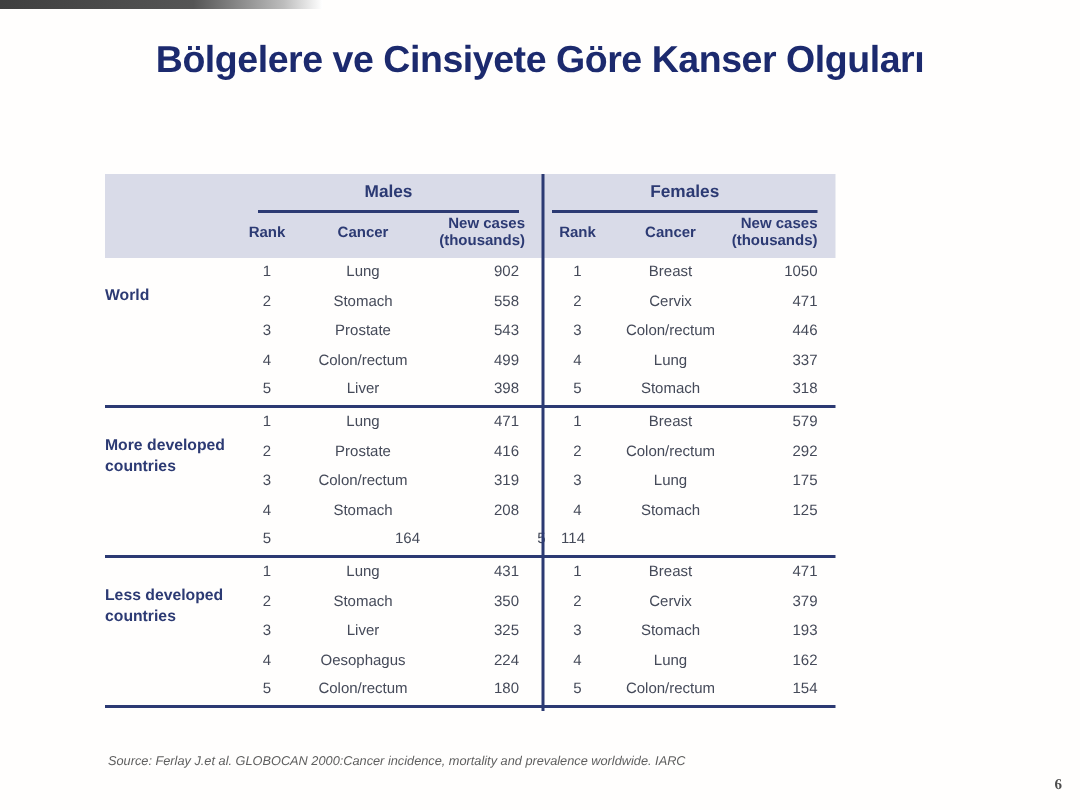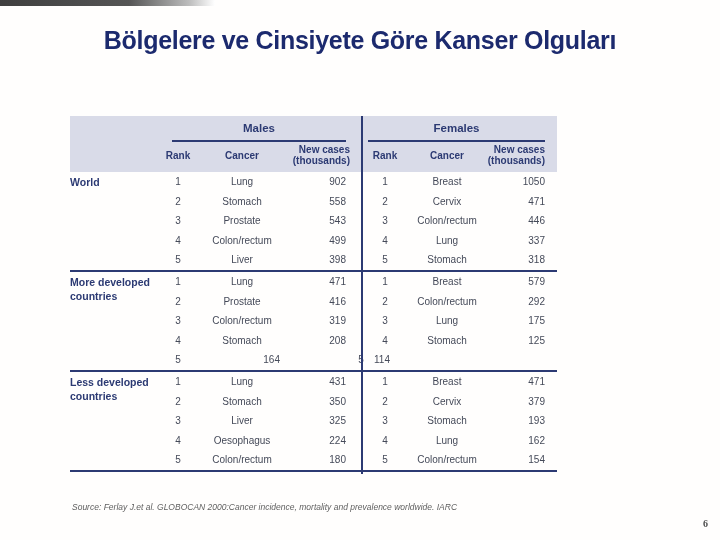--- a/index.html
+++ b/index.html
@@ -43,21 +43,21 @@
   .section + .section{border-top:2px solid #2c3a73;}
   .bottom-line{height:2px;background:#2c3a73;}
 
   .cell{font-size:10px;color:#454a59;line-height:19.6px;white-space:nowrap;}
   .cell.rank{text-align:center;}
   .cell.cancer{text-align:center;}
   .cell.cases{text-align:right;padding-right:8px;}
   .cell.cases.fpad{padding-right:12px;}
   .cell.region{
     grid-row:1 / span 5;color:#2c3a73;font-weight:bold;font-size:10.5px;
-    line-height:14px;padding-top:3px;white-space:normal;
+    line-height:14px;padding-top:18px;white-space:normal;
   }
   .vdivider{position:absolute;left:291px;top:0;width:2px;height:358px;background:#2c3a73;}
 
   .source-line{
     position:absolute;left:72px;top:487px;width:560px;
     font-size:8.5px;font-style:italic;color:#5f5f5f;margin-top:15px;
   }
   .page-number{
     position:absolute;right:12px;bottom:11px;
     font-size:10px;font-weight:bold;color:#4d4d4d;

